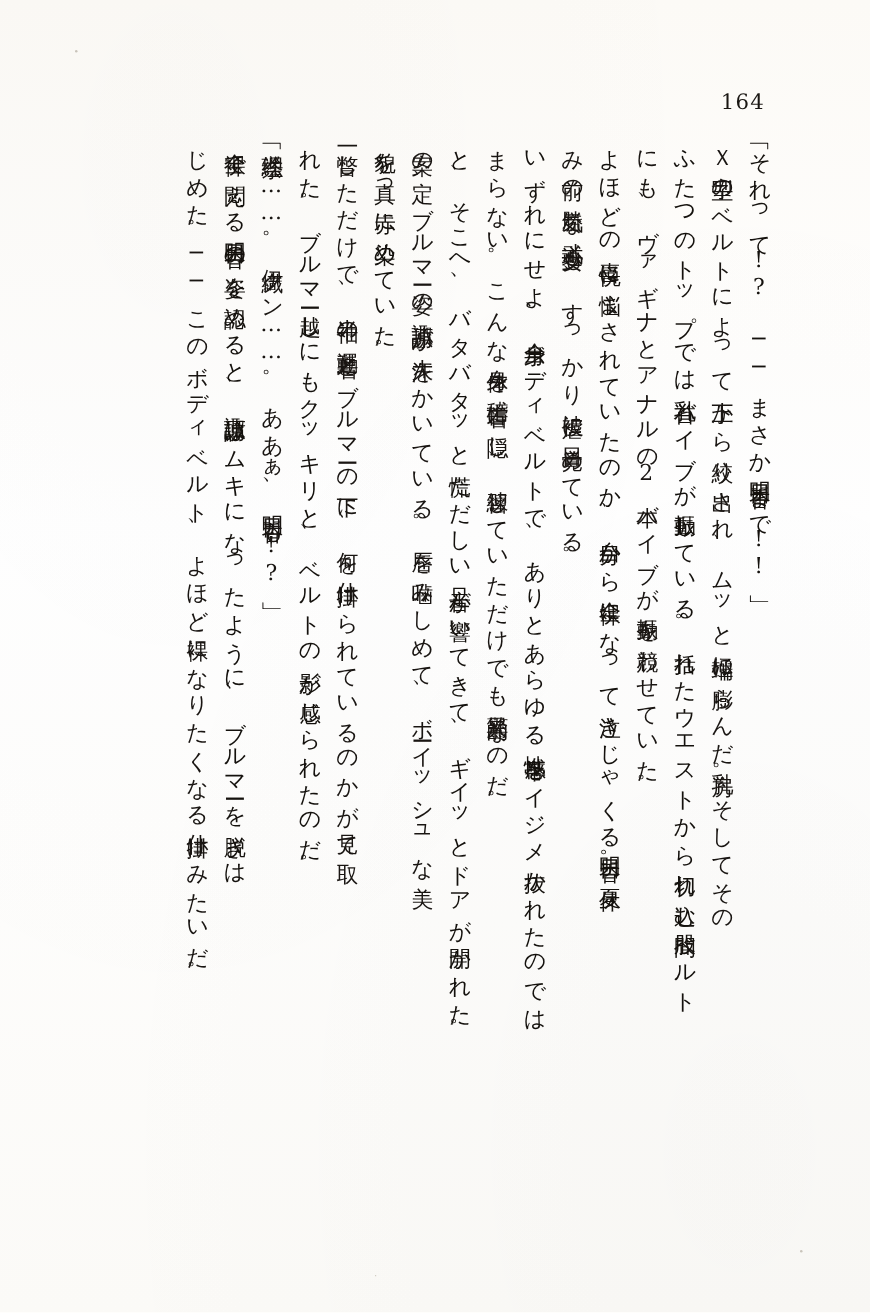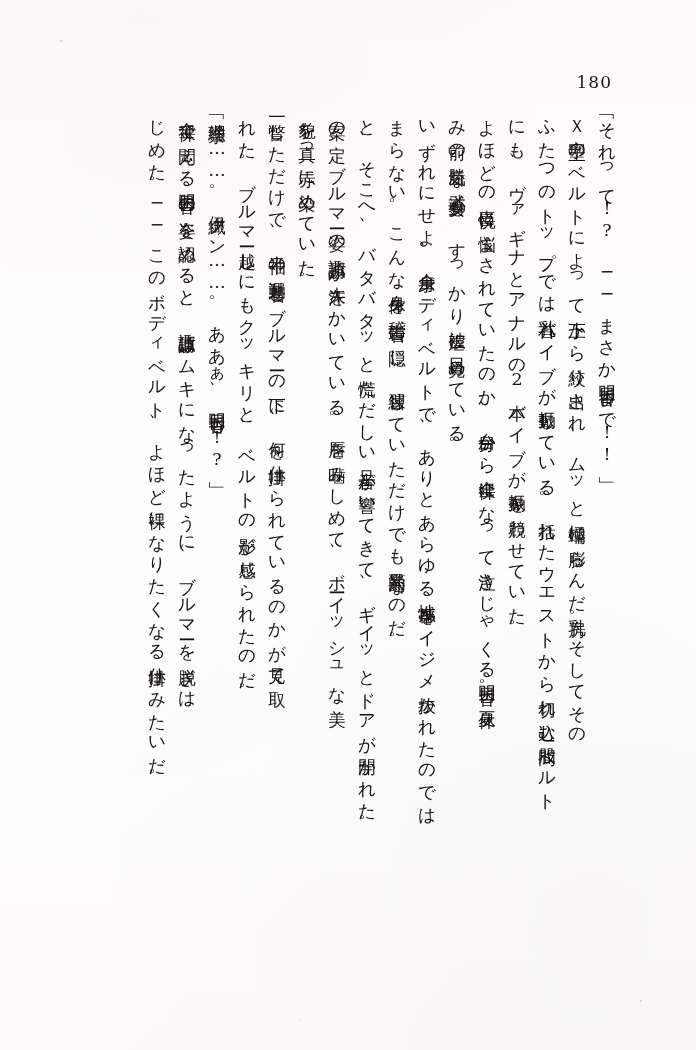--- a/index.html
+++ b/index.html
@@ -68,21 +68,21 @@
     background: #c9c4bb;
     border-radius: 50%;
     pointer-events: none;
   }
 </style>
 </head>
 <body>
 
 <div id="page">
 
-  <div class="page-number">180</div>
+  <div class="page-number">164</div>
 
   <div class="body-text">
     <div class="vline">「それって!?　──まさか明日香まで!!」</div>
     <div class="vline">Ｘ字型のベルトによって上下から絞り出され、ムッと極端に膨らんだ乳房。そしてその</div>
     <div class="vline">ふたつのトップでは乳首バイブが振動している。括れたウエストから切れ込む股間ベルト</div>
     <div class="vline">にも、ヴァギナとアナルの2本バイブが振動を競わせていた。</div>
     <div class="vline">よほどの喜悦に悩まされていたのか、自分から全裸になって泣きじゃくる明日香。夏休</div>
     <div class="vline">み前の勝気な武道少女も、すっかり被虐に目覚めている。</div>
     <div class="vline">いずれにせよ、全身ボディベルトで、ありとあらゆる性感帯をイジメ抜かれたのでは</div>
     <div class="vline">まらない。こんな身体を稽古着に隠し、練習していただけでも驚異的なのだ。</div>

